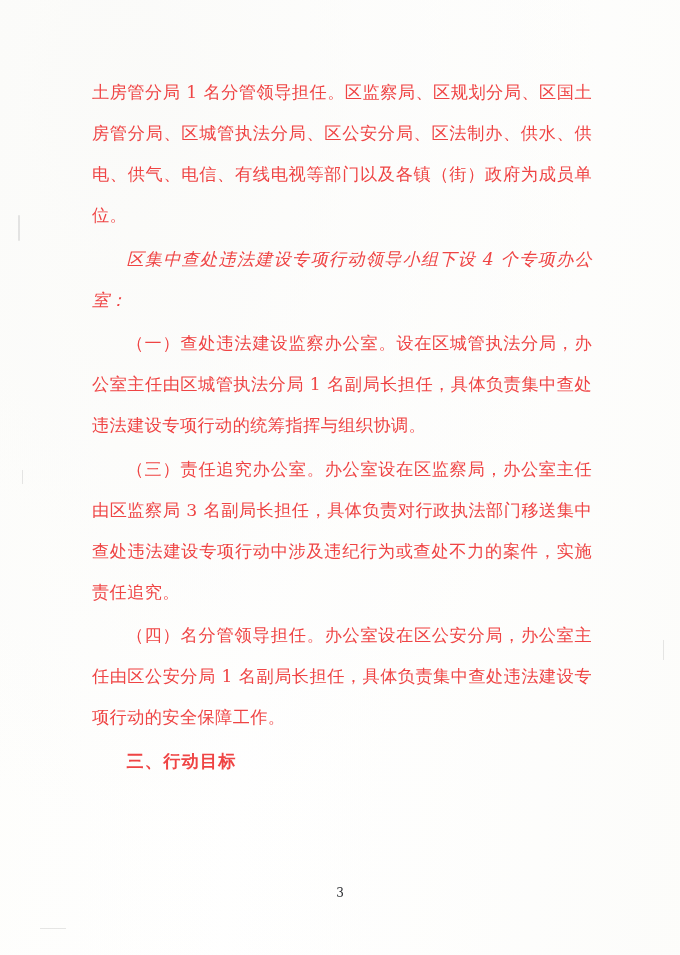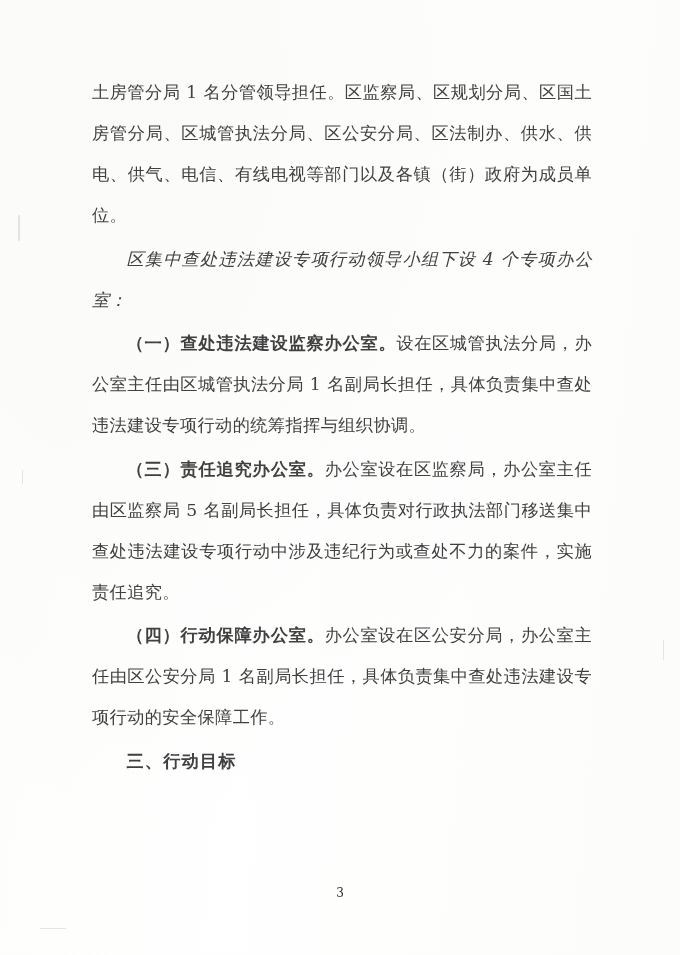--- a/index.html
+++ b/index.html
@@ -30,35 +30,35 @@
   .doc-body {
     position: absolute;
     left: 92px;
     top: 72px;
     width: 500px;
   }
   p {
     margin: 0 0 0.15em 0;
     font-size: 17.2px;
     line-height: 41px;
-    color: #404040;
+    color: #ef4444;
     text-align: justify;
     text-justify: inter-character;
     letter-spacing: 0.4px;
     font-family: "DejaVu Serif", "Liberation Serif", serif;
   }
   p.indent {
     text-indent: 2em;
     font-style: italic;
   }
   p.hang {
     text-indent: 2em;
   }
   b.lead {
-    font-weight: bold;
+    font-weight: normal;
     letter-spacing: 0.6px;
   }
   .section-head {
     text-indent: 2em;
     font-weight: bold;
     letter-spacing: 1.2px;
   }
   .page-number {
     position: absolute;
     left: 0;
@@ -92,23 +92,23 @@
 
   <div class="doc-body">
 
     <p class="flow">土房管分局 1 名分管领导担任。区监察局、区规划分局、区国土房管分局、区城管执法分局、区公安分局、区法制办、供水、供电、供气、电信、有线电视等部门以及各镇（街）政府为成员单位。</p>
 
     <p class="indent">区集中查处违法建设专项行动领导小组下设 4 个专项办公室：</p>
 
     <p class="hang"><b class="lead">（一）查处违法建设监察办公室。</b><span>设在区城管执法分局，办公室主任由区城管执法分局 1 名副局长担任，具体负责集中查处违法建设专项行动的统筹指挥与组织协调。</span></p>
 
 
-    <p class="hang"><b class="lead">（三）责任追究办公室。</b><span>办公室设在区监察局，办公室主任由区监察局 5 名副局长担任，具体负责对行政执法部门移送集中查处违法建设专项行动中涉及违纪行为或查处不力的案件，实施责任追究。</span></p>
+    <p class="hang"><b class="lead">（三）责任追究办公室。</b><span>办公室设在区监察局，办公室主任由区监察局 3 名副局长担任，具体负责对行政执法部门移送集中查处违法建设专项行动中涉及违纪行为或查处不力的案件，实施责任追究。</span></p>
 
-    <p class="hang"><b class="lead">（四）行动保障办公室。</b><span>办公室设在区公安分局，办公室主任由区公安分局 1 名副局长担任，具体负责集中查处违法建设专项行动的安全保障工作。</span></p>
+    <p class="hang"><b class="lead">（四）名分管领导担任。</b><span>办公室设在区公安分局，办公室主任由区公安分局 1 名副局长担任，具体负责集中查处违法建设专项行动的安全保障工作。</span></p>
 
 
     <p class="section-head">三、行动目标</p>
 
   </div>
 
   <div class="page-number">3</div>
 
 </div>
 

